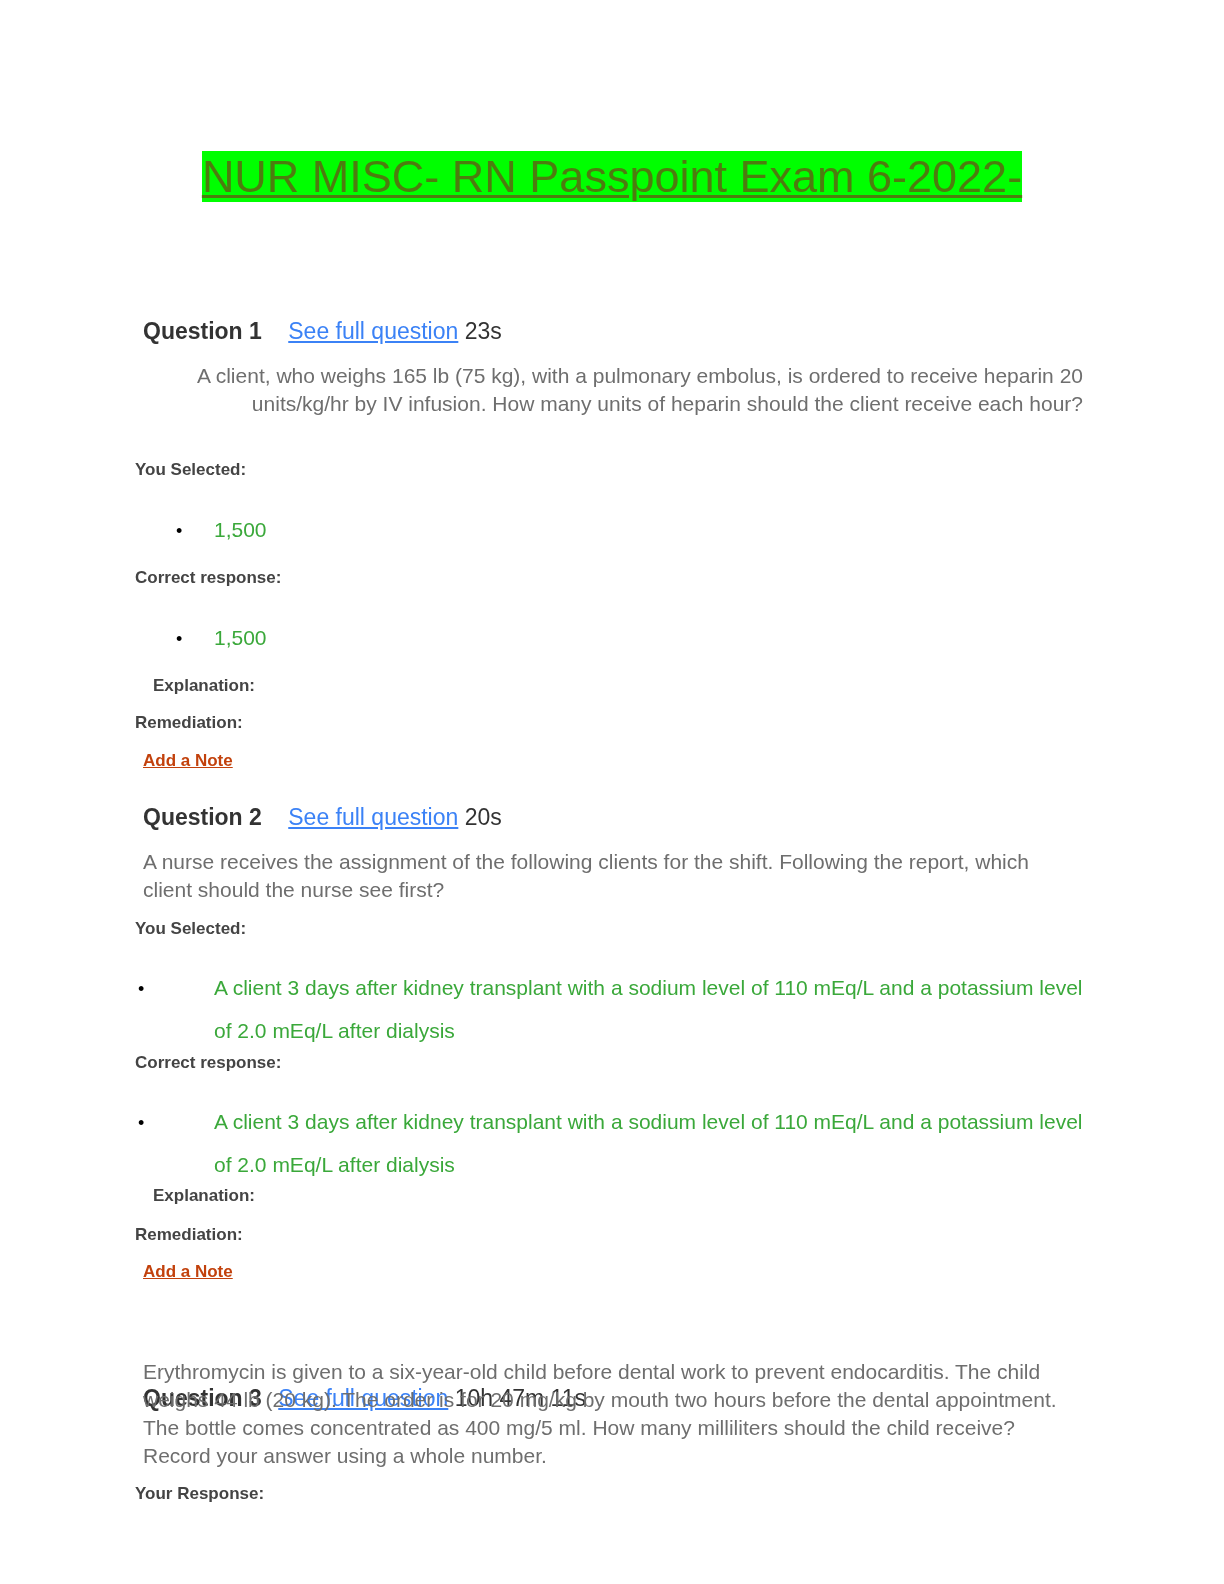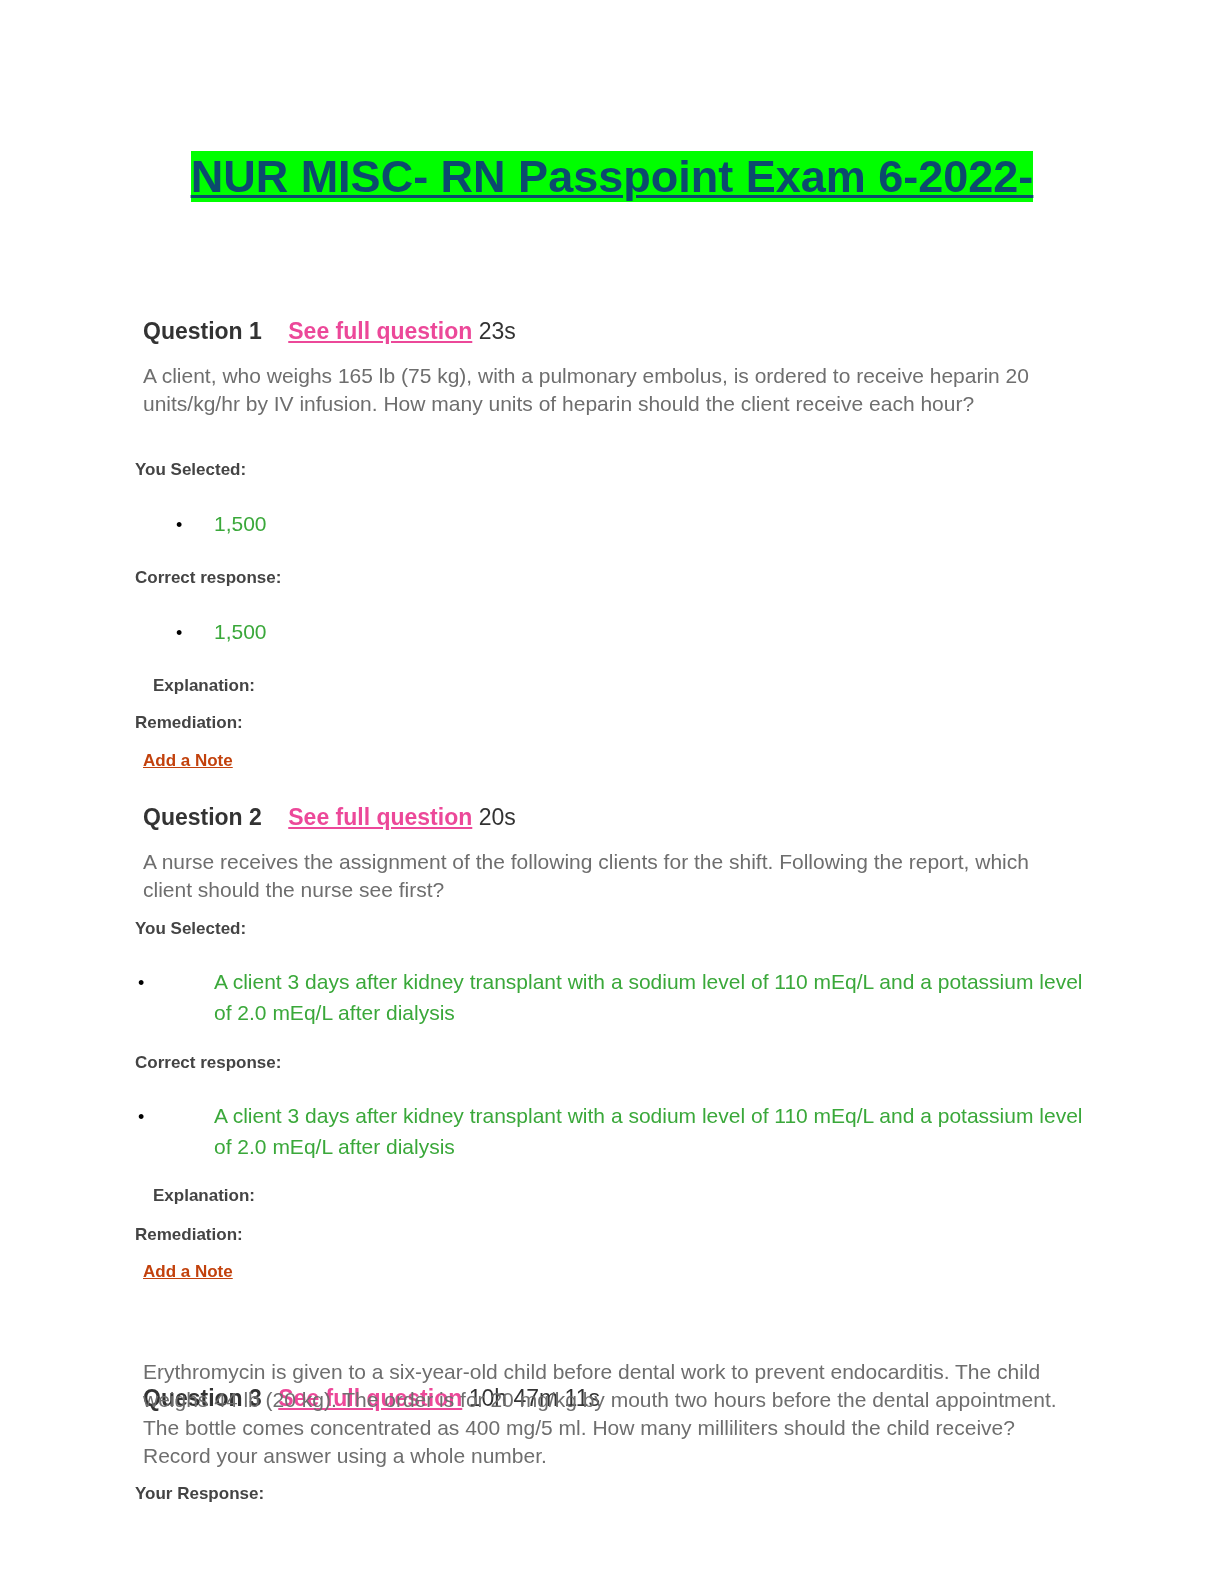--- a/index.html
+++ b/index.html
@@ -1,47 +1,47 @@
 <!DOCTYPE html>
 <html><head>
 <meta charset="utf-8">
 <style>
   html, body { margin: 0; padding: 0; background: #ffffff; }
   body { width: 1224px; height: 1584px; position: relative; overflow: hidden;
          font-family: "Liberation Sans", sans-serif; }
   .title-wrap { position: absolute; left: 0; width: 1224px; top: 148px; text-align: center; }
-  .title { display: inline; font-size: 45px; font-weight: bold; line-height: 58px;
-           color: #0c4a6e; background: #00ff00; text-decoration: underline;
+  .title { display: inline; font-size: 45px; font-weight: normal; line-height: 58px;
+           color: #4d7c0f; background: #00ff00; text-decoration: underline;
            text-decoration-thickness: 3px; text-underline-offset: 3px; }
   .title-line { display: block; }
   .title-line span { background: #00ff00; }
   .q-head { position: absolute; left: 143px; font-size: 23px; font-weight: bold; color: #333333; white-space: nowrap; }
-  .q-head .link { font-weight: bold; color: #ec4899; text-decoration: underline; margin-left: 20px; text-align: center; }
+  .q-head .link { font-weight: normal; color: #3b82f6; text-decoration: underline; margin-left: 20px; text-align: center; }
   .q-head .time { font-weight: normal; color: #333333; }
   .q-text { position: absolute; left: 143px; width: 940px; font-size: 21px; line-height: 28px; color: #6e6e6e; }
   .label { position: absolute; left: 135px; font-size: 17px; font-weight: bold; color: #444444; }
-  .ans { position: absolute; left: 176px; font-size: 21px; line-height: 29px; color: #3aa83a; width: 880px; }
+  .ans { position: absolute; left: 176px; font-size: 21px; line-height: 41px; color: #3aa83a; width: 880px; }
   .ans .bullet { color: #000; display: inline-block; width: 38px; font-size: 18px; }
   .ans .txt { display: inline; }
   .ans.multi { padding-left: 38px; text-indent: -38px; }
   .note { position: absolute; left: 143px; font-size: 17px; font-weight: bold; color: #c2410c; text-decoration: underline; }
 </style>
 </head>
 <body>
 
 <div class="title-wrap">
   <span class="title-line"><span class="title">NUR MISC- RN Passpoint Exam 6-2022-</span></span>
 </div>
 
 <div class="q-head" style="top:318px;">
   <span>Question 1</span>
   <span class="link">See full question</span>
   <span class="time">23s</span>
 </div>
-<div class="q-text" style="top:362px;">A client, who weighs 165 lb (75 kg), with a pulmonary embolus, is ordered to receive heparin 20 units/kg/hr by IV infusion. How many units of heparin should the client receive each hour?</div>
+<div class="q-text" style="top:362px;text-align:right;">A client, who weighs 165 lb (75 kg), with a pulmonary embolus, is ordered to receive heparin 20 units/kg/hr by IV infusion. How many units of heparin should the client receive each hour?</div>
 <div class="label" style="top:460px;">You Selected:</div>
 <div class="ans" style="top:509px;">
   <span class="bullet">•</span><span class="txt">1,500</span>
 </div>
 <div class="label" style="top:568px;">Correct response:</div>
 <div class="ans" style="top:617px;">
   <span class="bullet">•</span><span class="txt">1,500</span>
 </div>
 <div class="label" style="top:676px; left:153px;">Explanation:</div>
 <div class="label" style="top:713px;">Remediation:</div>

